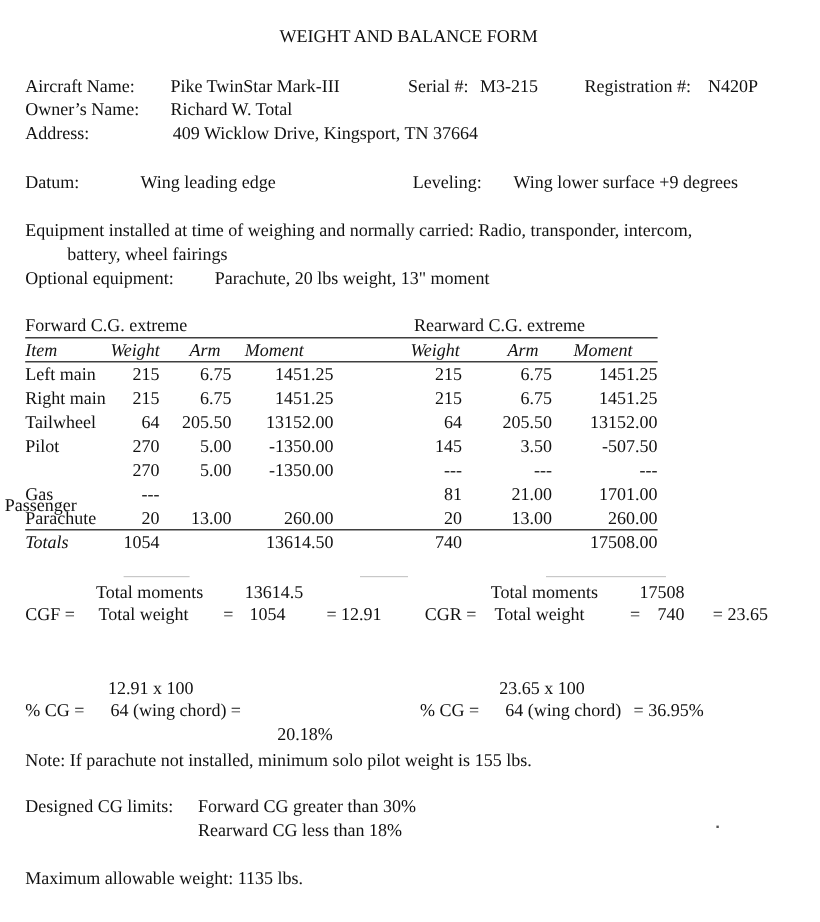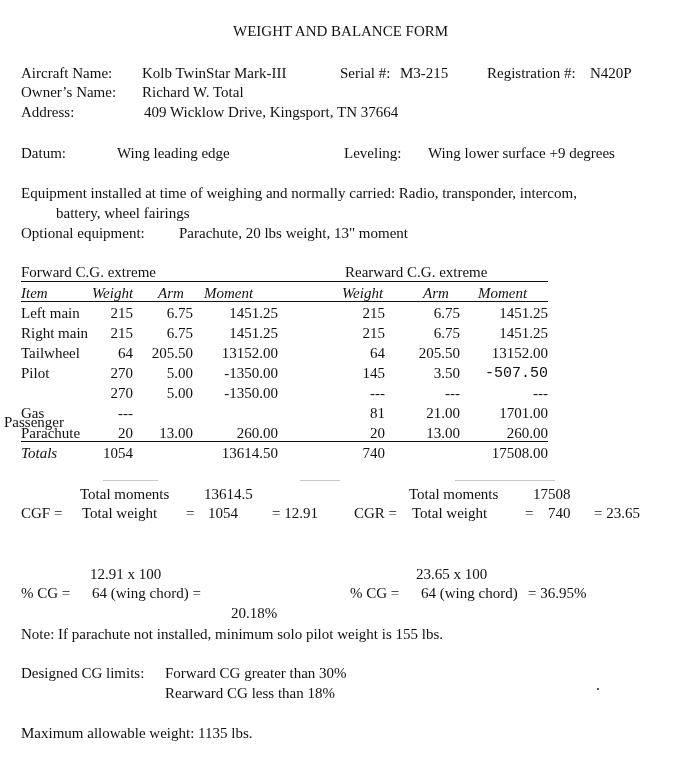--- a/index.html
+++ b/index.html
@@ -16,21 +16,21 @@
     .hline { position: absolute; height: 1px; background: #111; }
     .speck { position: absolute; height: 1px; background: #c8c8c8; }
   </style>
 </head>
 <body>
 
 <div class="abs title u">WEIGHT AND BALANCE FORM</div>
 
 <div>
   <span class="abs" style="left:21px;top:66px">Aircraft Name:</span>
-  <span class="abs" style="left:142px;top:66px">Kolb TwinStar Mark-III</span>
+  <span class="abs" style="left:142px;top:66px">Pike TwinStar Mark-III</span>
   <span class="abs" style="left:340px;top:66px">Serial #:</span>
   <span class="abs" style="left:400px;top:66px">M3-215</span>
   <span class="abs" style="left:487px;top:66px">Registration #:</span>
   <span class="abs" style="left:590px;top:66px">N420P</span>
 
   <span class="abs" style="left:21px;top:85px">Owner’s Name:</span>
   <span class="abs" style="left:142px;top:85px">Richard W. Total</span>
 
   <span class="abs" style="left:21px;top:105px">Address:</span>
   <span class="abs" style="left:144px;top:105px">409 Wicklow Drive, Kingsport, TN 37664</span>
@@ -88,21 +88,21 @@
         <span class="abs r" style="left: 395px; top: 346px; width: 65px;">205.50</span>
         <span class="abs r" style="left: 460px; top: 346px; width: 88px;">13152.00</span>
       </div>
       <div>
         <span class="abs" style="left: 21px; top: 366px;">Pilot</span>
         <span class="abs r" style="left: 60px; top: 366px; width: 73px;">270</span>
         <span class="abs r" style="left: 133px; top: 366px; width: 60px;">5.00</span>
         <span class="abs r" style="left: 190px; top: 366px; width: 88px;">-1350.00</span>
         <span class="abs r" style="left: 330px; top: 366px; width: 55px;">145</span>
         <span class="abs r" style="left: 395px; top: 366px; width: 65px;">3.50</span>
-        <span class="abs r" style="left: 460px; top: 366px; width: 88px; font-family: Liberation Mono, monospace;">-507.50</span>
+        <span class="abs r" style="left: 460px; top: 366px; width: 88px;">-507.50</span>
       </div>
       <div>
         <span class="abs" style="left: 4px; top: 386px; margin-top: 29px;">Passenger</span>
         <span class="abs r" style="left: 60px; top: 386px; width: 73px;">270</span>
         <span class="abs r" style="left: 133px; top: 386px; width: 60px;">5.00</span>
         <span class="abs r" style="left: 190px; top: 386px; width: 88px;">-1350.00</span>
         <span class="abs r" style="left: 330px; top: 386px; width: 55px;">---</span>
         <span class="abs r" style="left: 395px; top: 386px; width: 65px;">---</span>
         <span class="abs r" style="left: 460px; top: 386px; width: 88px;">---</span>
       </div>

